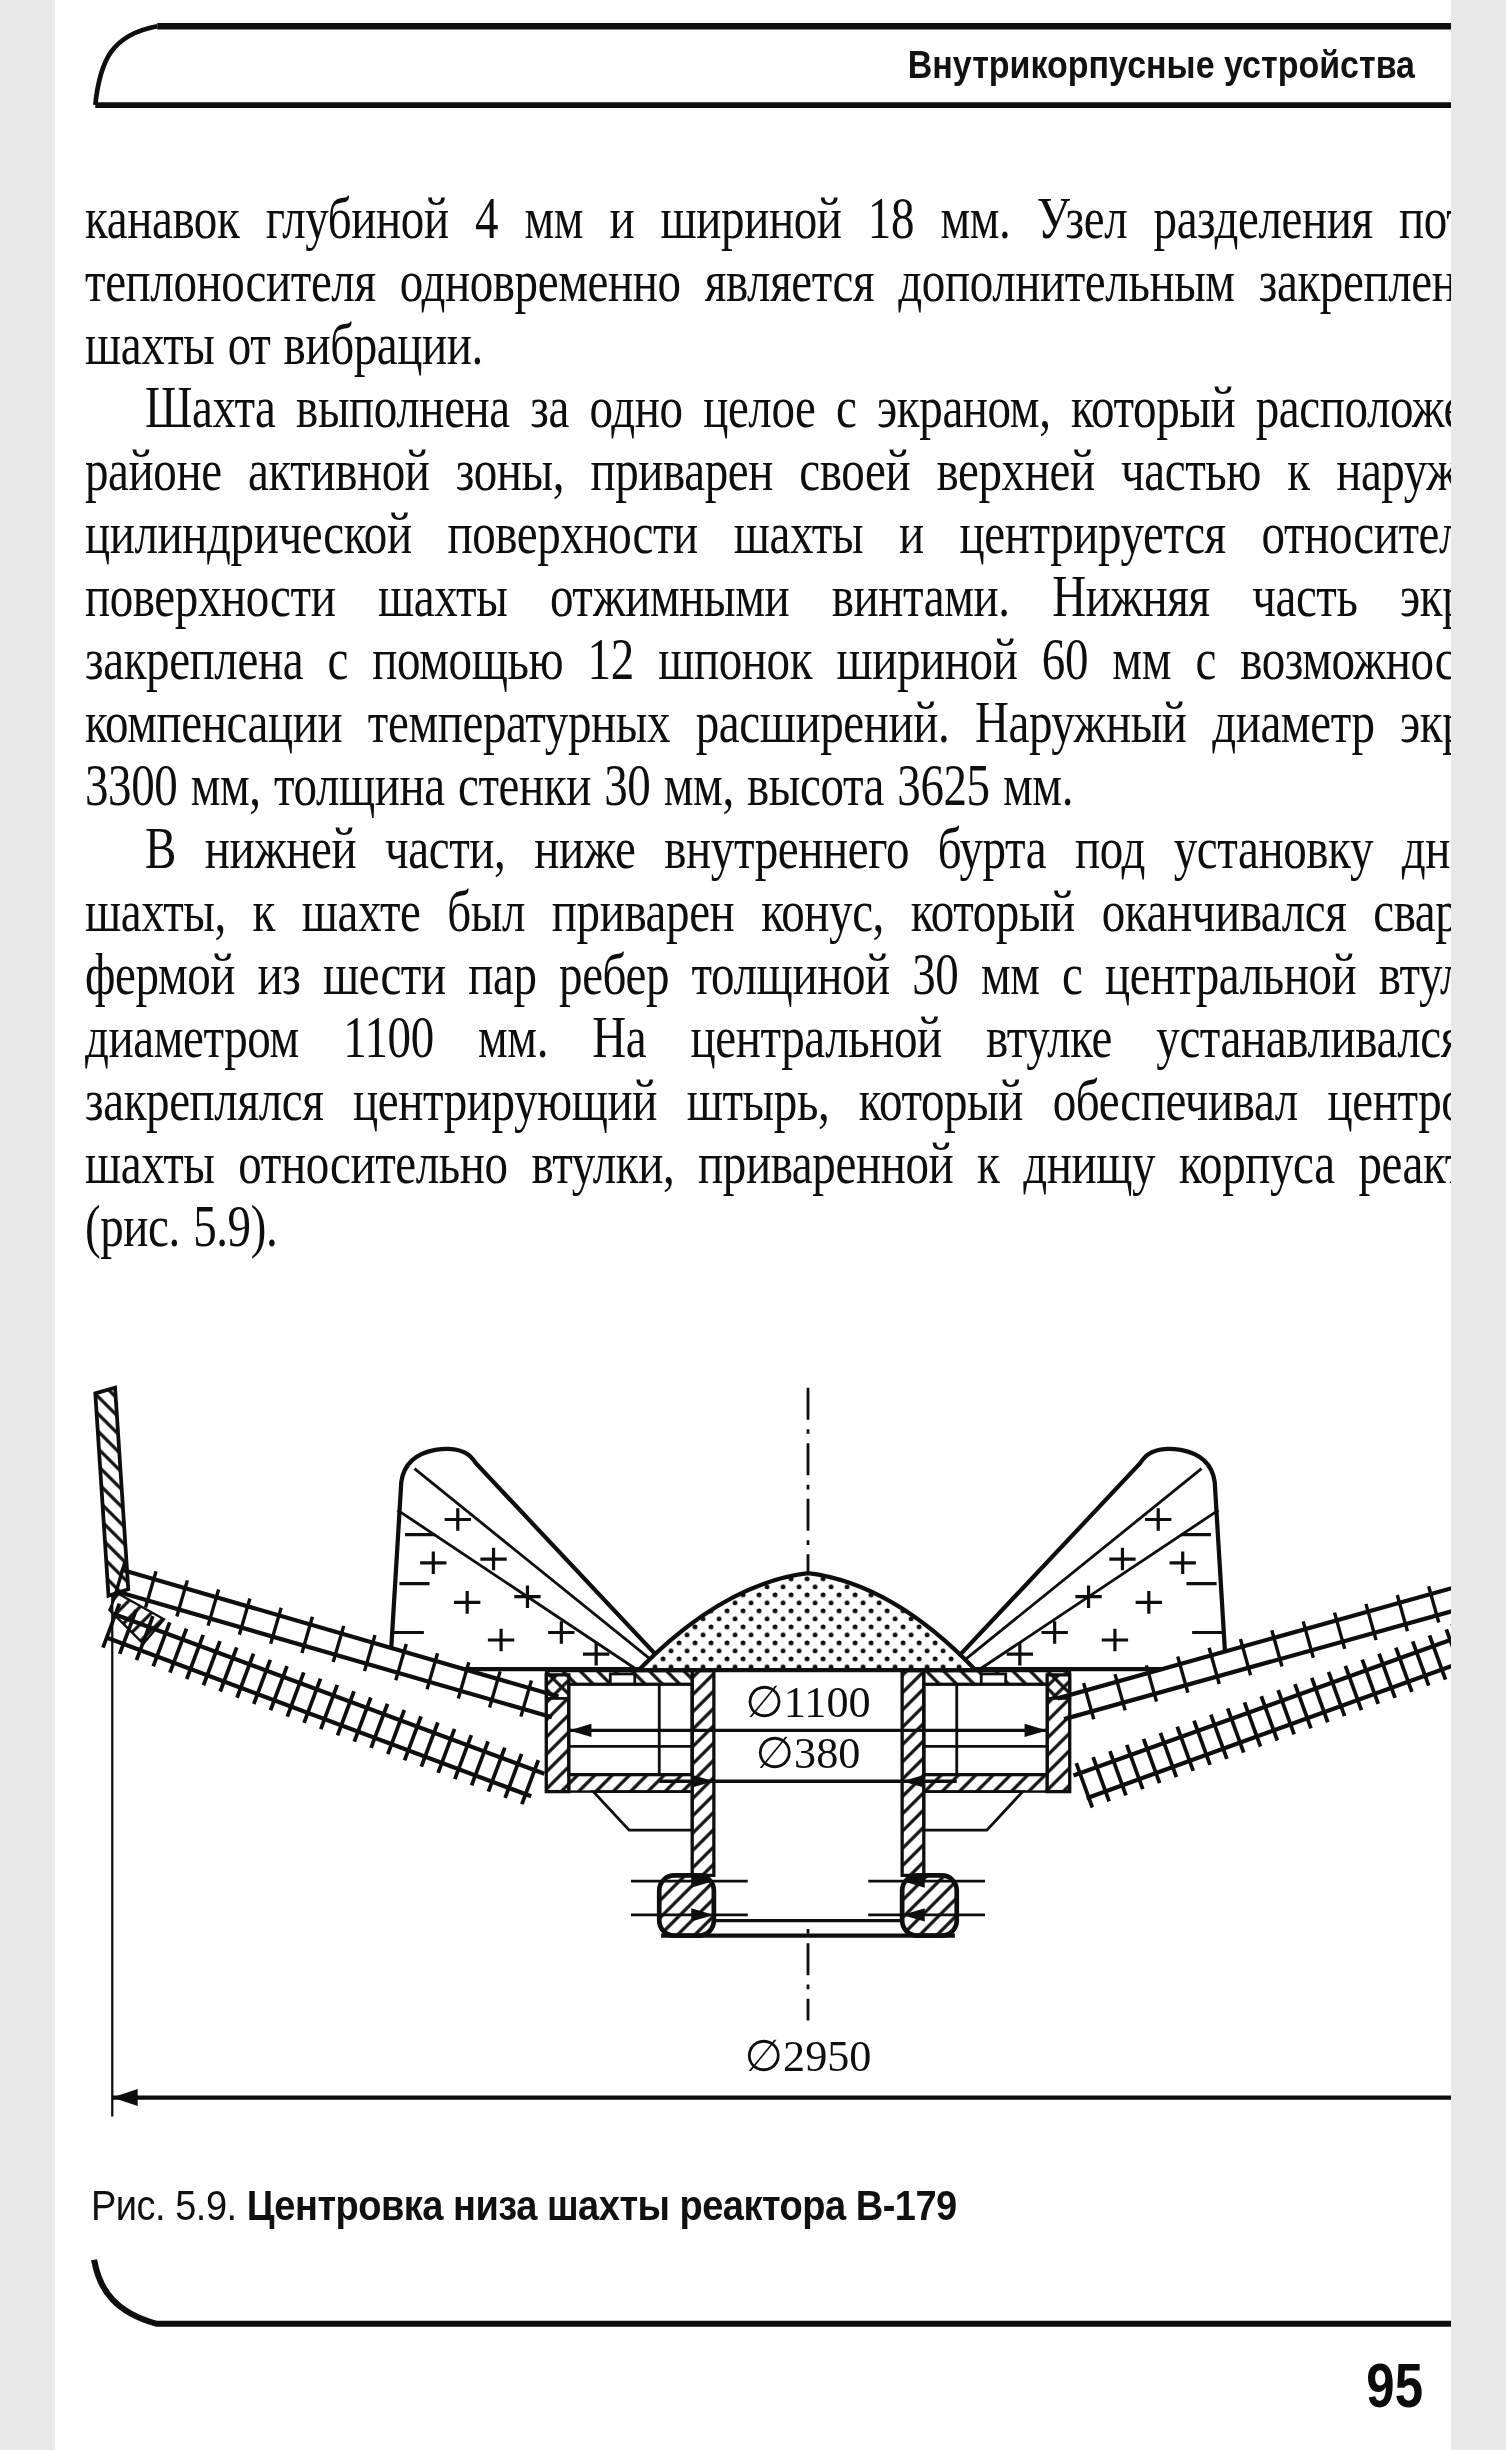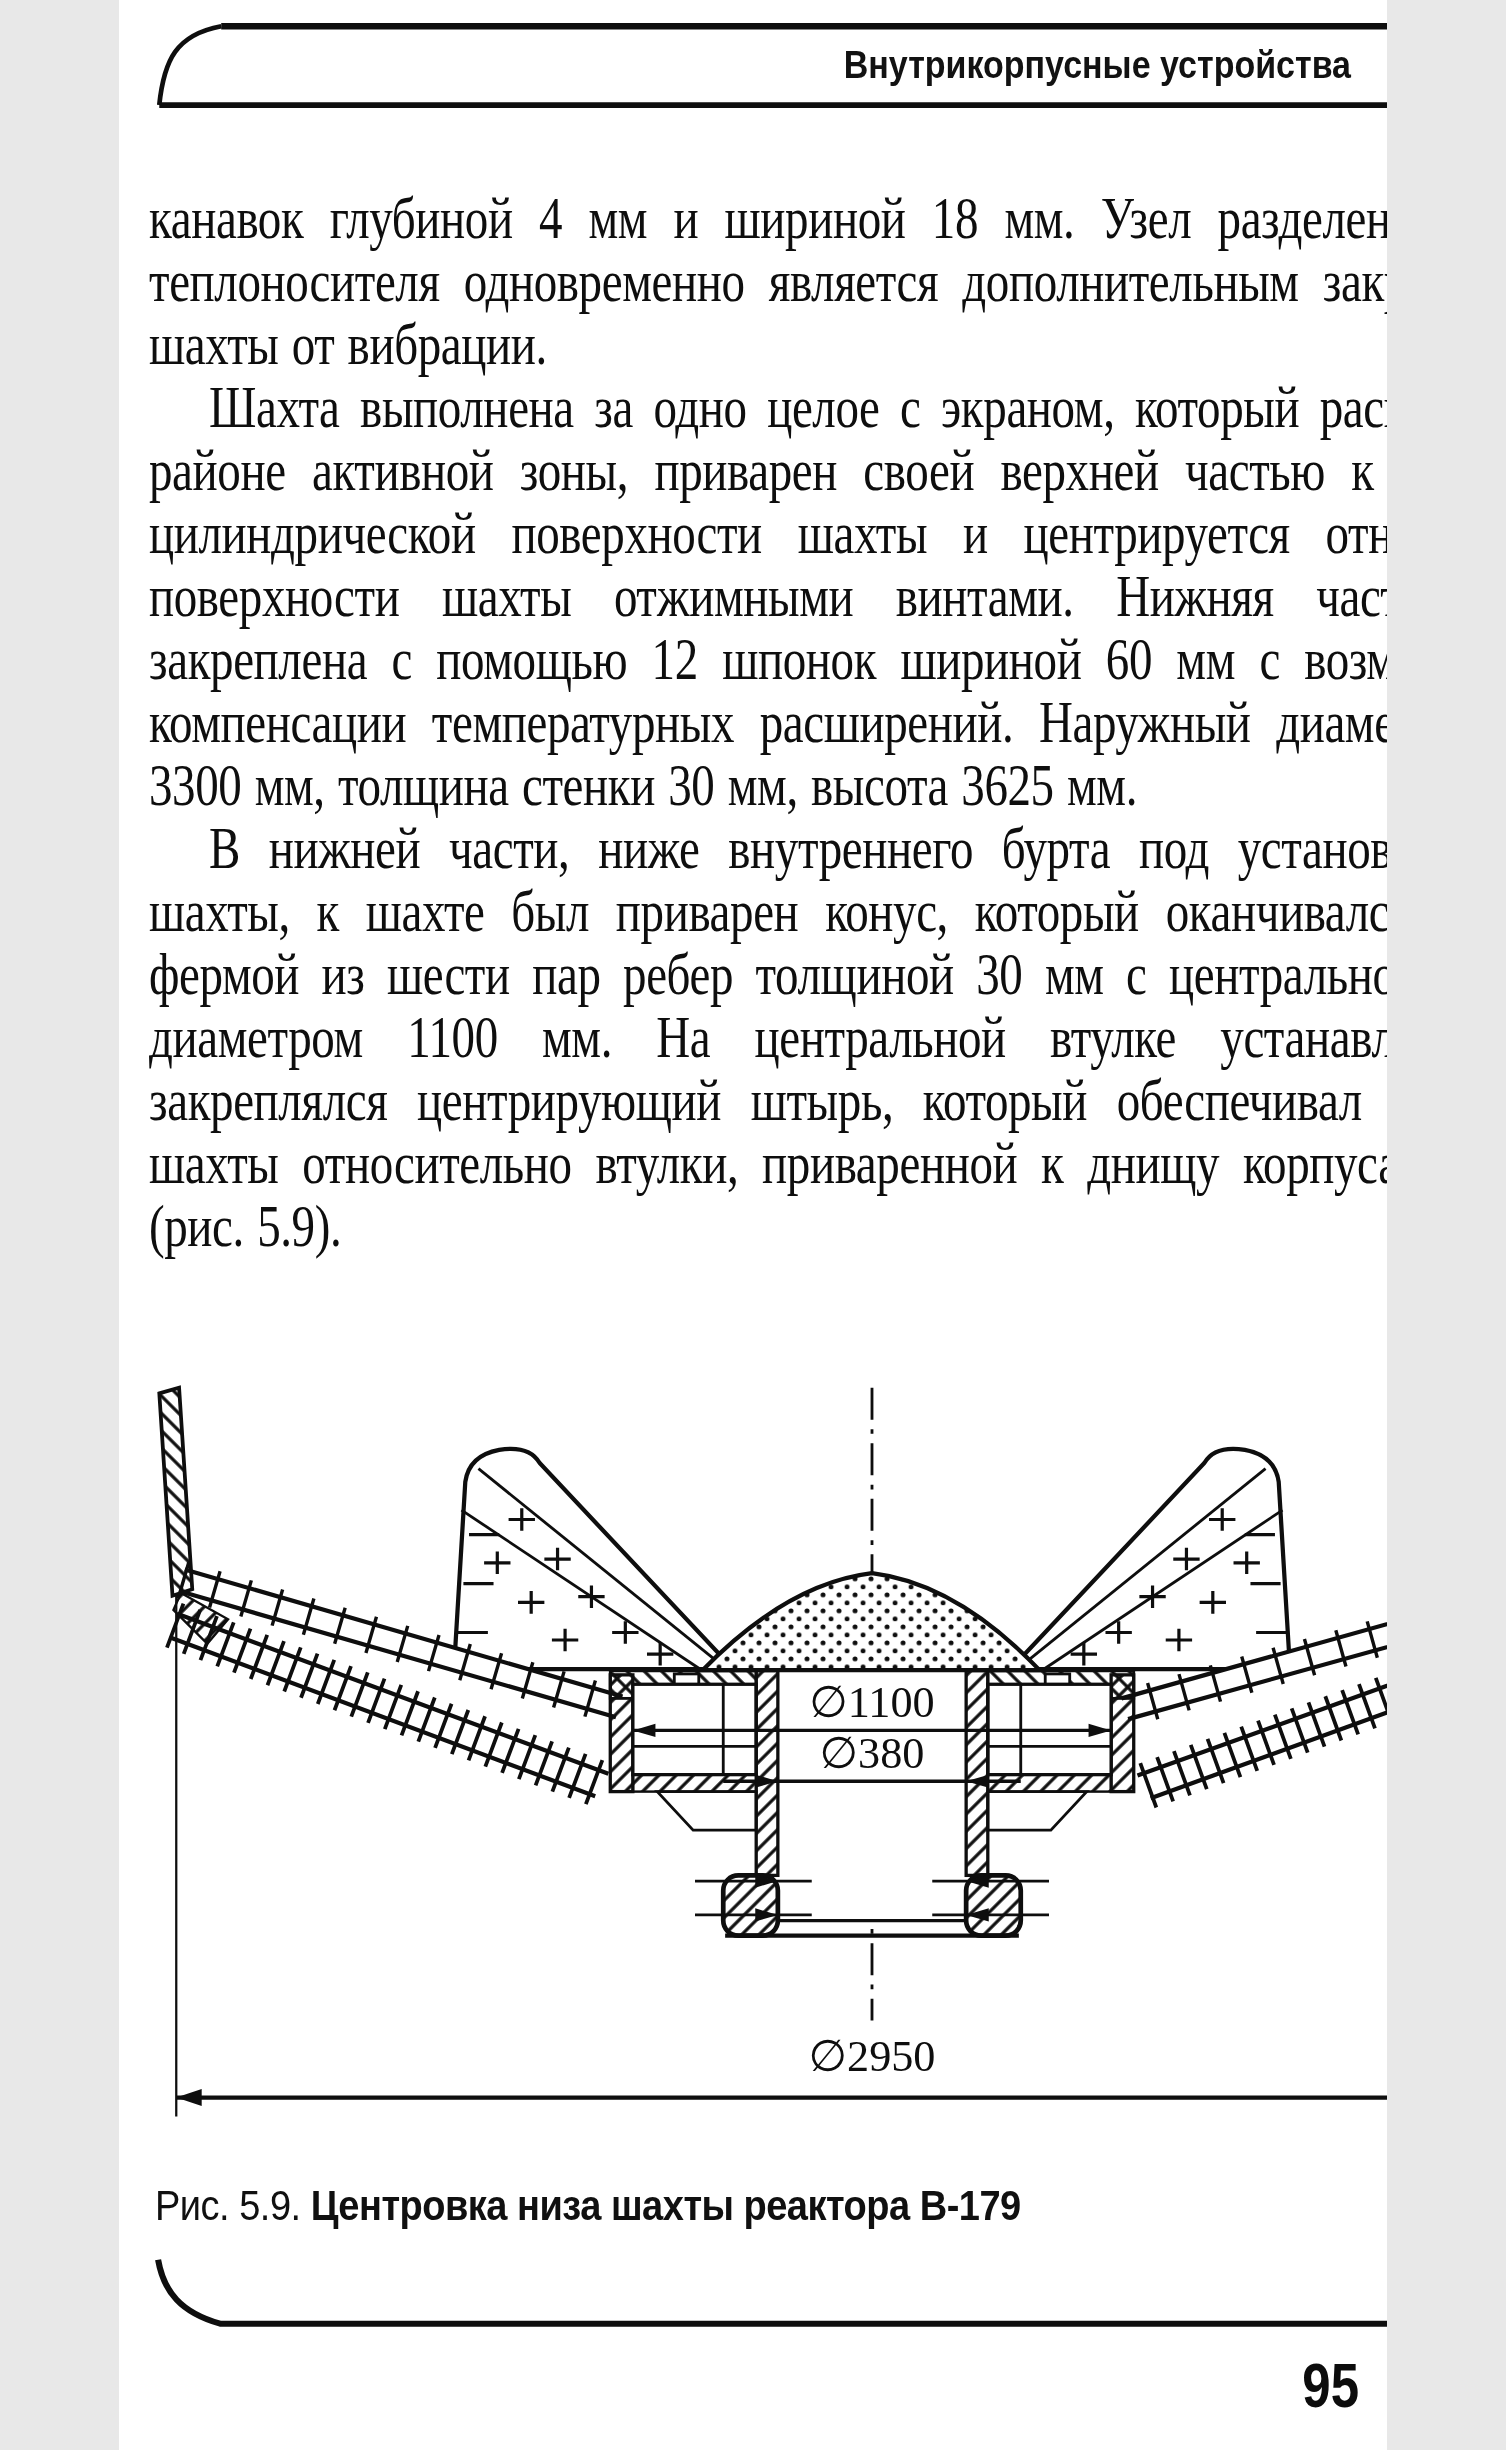--- a/index.html
+++ b/index.html
@@ -1,18 +1,18 @@
 <!DOCTYPE html>
 <html lang="ru" style="font-size:15px"><head>
 <meta charset="utf-8">
 <style>
   html,body{margin:0;padding:0;background:#e8e8e8;}
   .page{
     position:relative;
-    width:1268px;height:2450px;
+    width:1396px;height:2450px;
     background:#fff;
     margin:0 auto;
     overflow:hidden;
     font-family:"Liberation Serif","DejaVu Serif",serif;
     color:#0e0e0e;
   }
   .hdr-svg{position:absolute;top:0;left:0;}
   .hdr-title{
     position:absolute;top:43px;right:36px;
     font-family:"Liberation Sans","DejaVu Sans",sans-serif;

